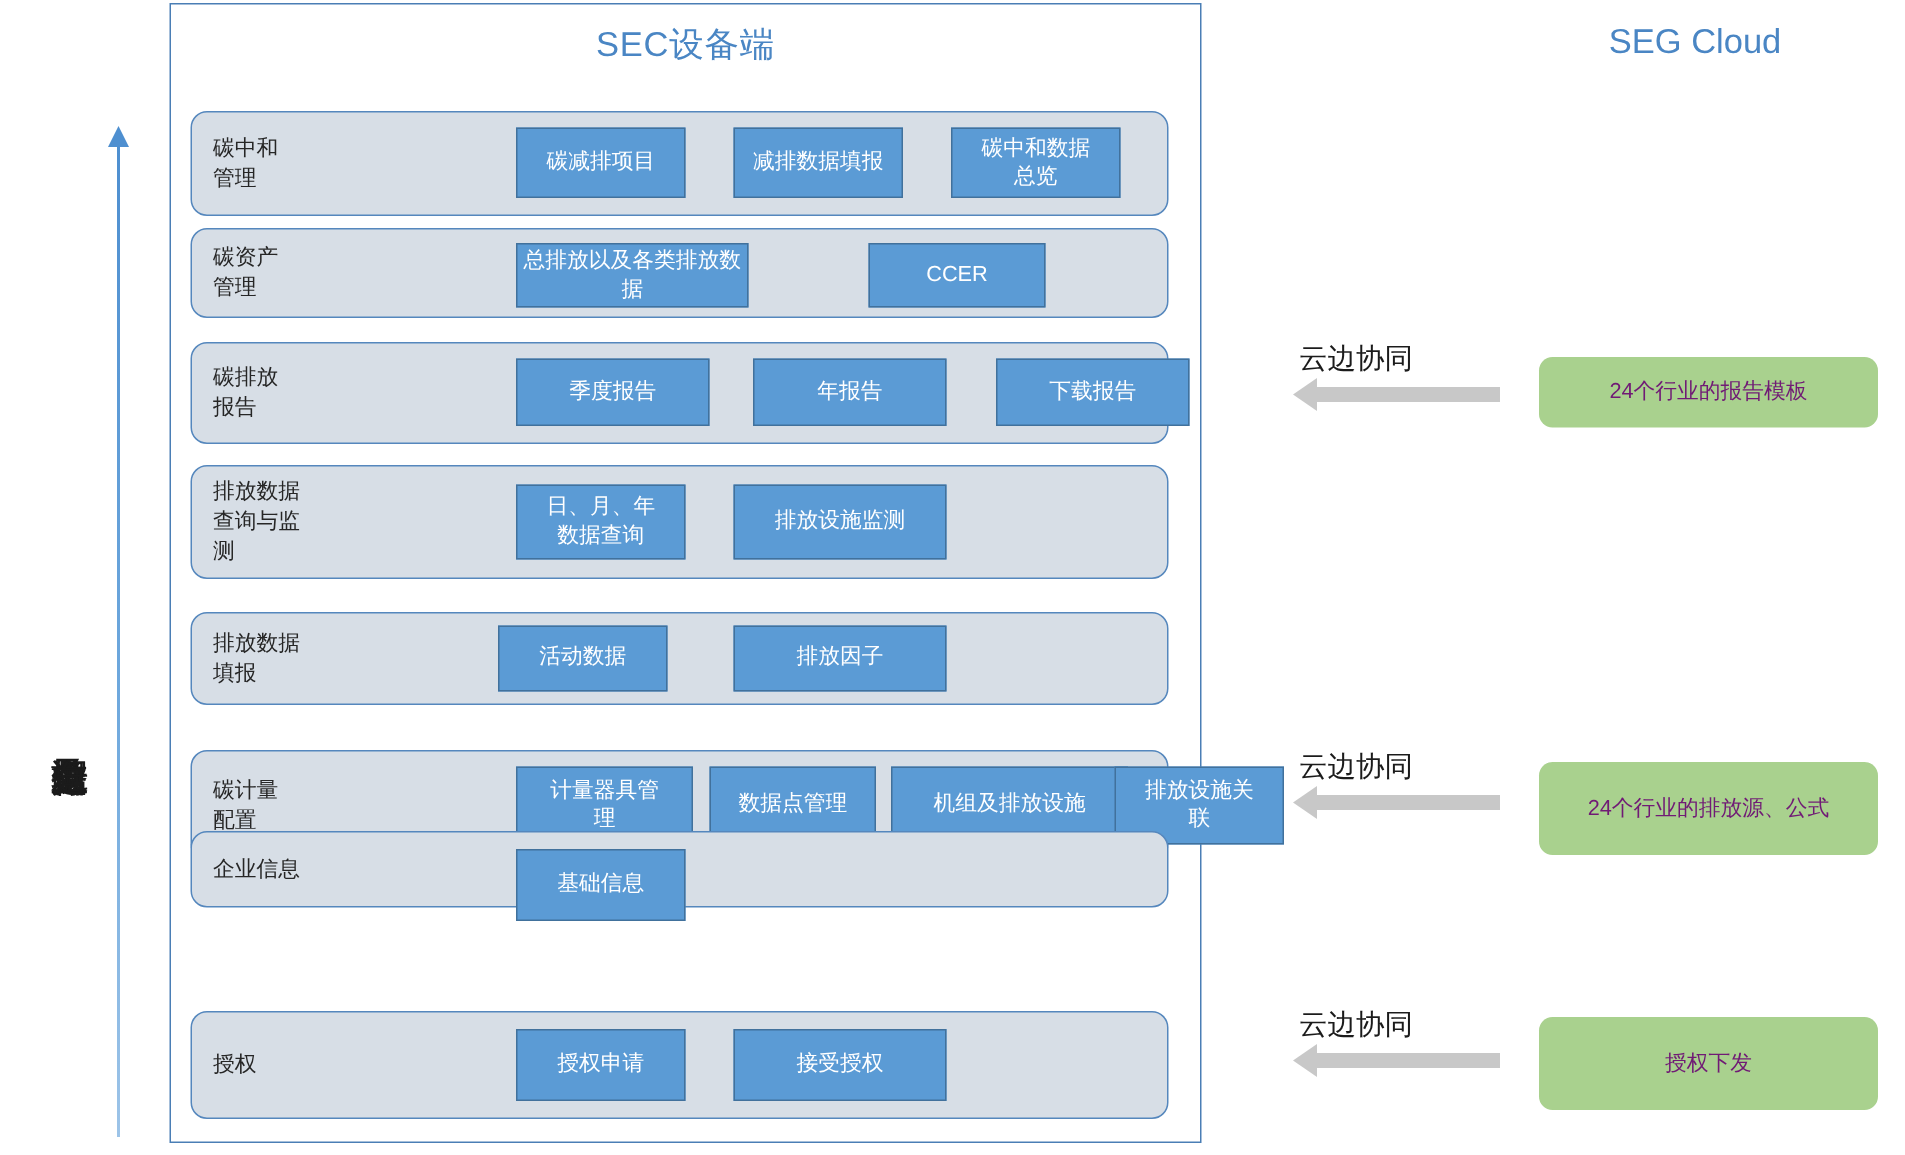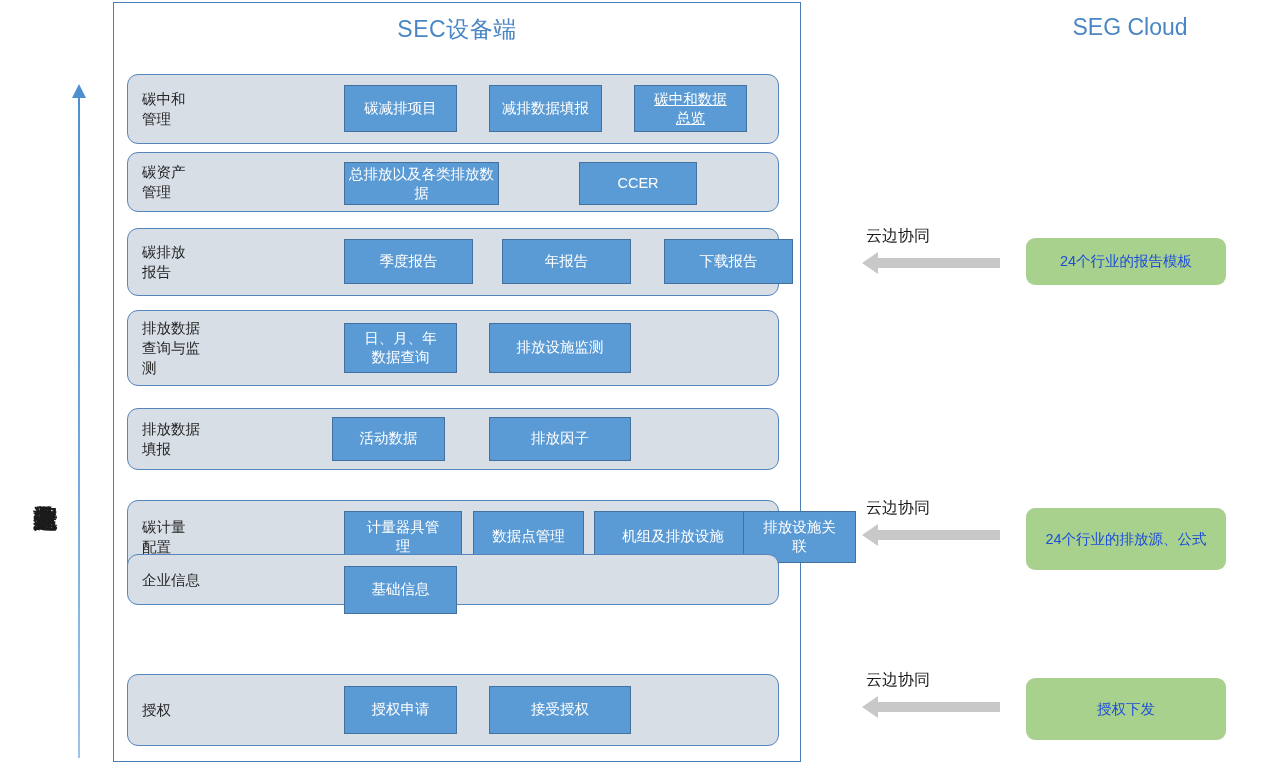--- a/index.html
+++ b/index.html
@@ -121,36 +121,36 @@
     left: 1022px;
     top: 14px;
     width: 216px;
     text-align: center;
     font-size: 23px;
     color: #4a86c4;
   }
   .cloud-box {
     position: absolute;
     left: 1026px;
-    width: 200px;
+    width: 226px;
     background: #a9d18e;
     border-radius: 9px;
-    color: #1d4ed8;
+    color: #701a75;
     font-size: 14.5px;
     line-height: 19px;
     display: flex;
     align-items: center;
     justify-content: center;
     text-align: center;
     box-sizing: border-box;
     padding: 4px 10px;
   }
   .sync-label {
     position: absolute;
-    font-size: 16px;
+    font-size: 19px;
     color: #1b1b1b;
     white-space: nowrap;
   }
   .sync-arrow-shaft {
     position: absolute;
     height: 10px;
     background: #c8c8c8;
   }
   .sync-arrow-head {
     position: absolute;
@@ -172,21 +172,21 @@
 
   <div id="device-frame"></div>
   <div id="device-title">SEC设备端</div>
   <div id="device-rows">
       <div class="module-row" style="top: 74px; height: 70px;">
         <div class="row-label">碳中和
 管理</div>
         <div class="row-tiles">
           <div class="tile" style="position: absolute; left: 118px; width: 113px; height: 47px; top: 10px; white-space: pre-line;">碳减排项目</div>
           <div class="tile" style="position: absolute; left: 263px; width: 113px; height: 47px; top: 10px; white-space: pre-line;">减排数据填报</div>
-          <div class="tile" style="position: absolute; left: 408px; width: 113px; height: 47px; top: 10px; white-space: pre-line; text-decoration: underline;">碳中和数据
+          <div class="tile" style="position: absolute; left: 408px; width: 113px; height: 47px; top: 10px; white-space: pre-line;">碳中和数据
 总览</div>
         </div>
       </div>
       <div class="module-row" style="top: 152px; height: 60px;">
         <div class="row-label">碳资产
 管理</div>
         <div class="row-tiles">
           <div class="tile" style="position: absolute; left: 118px; width: 155px; height: 43px; top: 9px; white-space: pre-line;">总排放以及各类排放数据</div>
           <div class="tile" style="position: absolute; left: 353px; width: 118px; height: 43px; top: 9px; white-space: pre-line;">CCER</div>
         </div>

